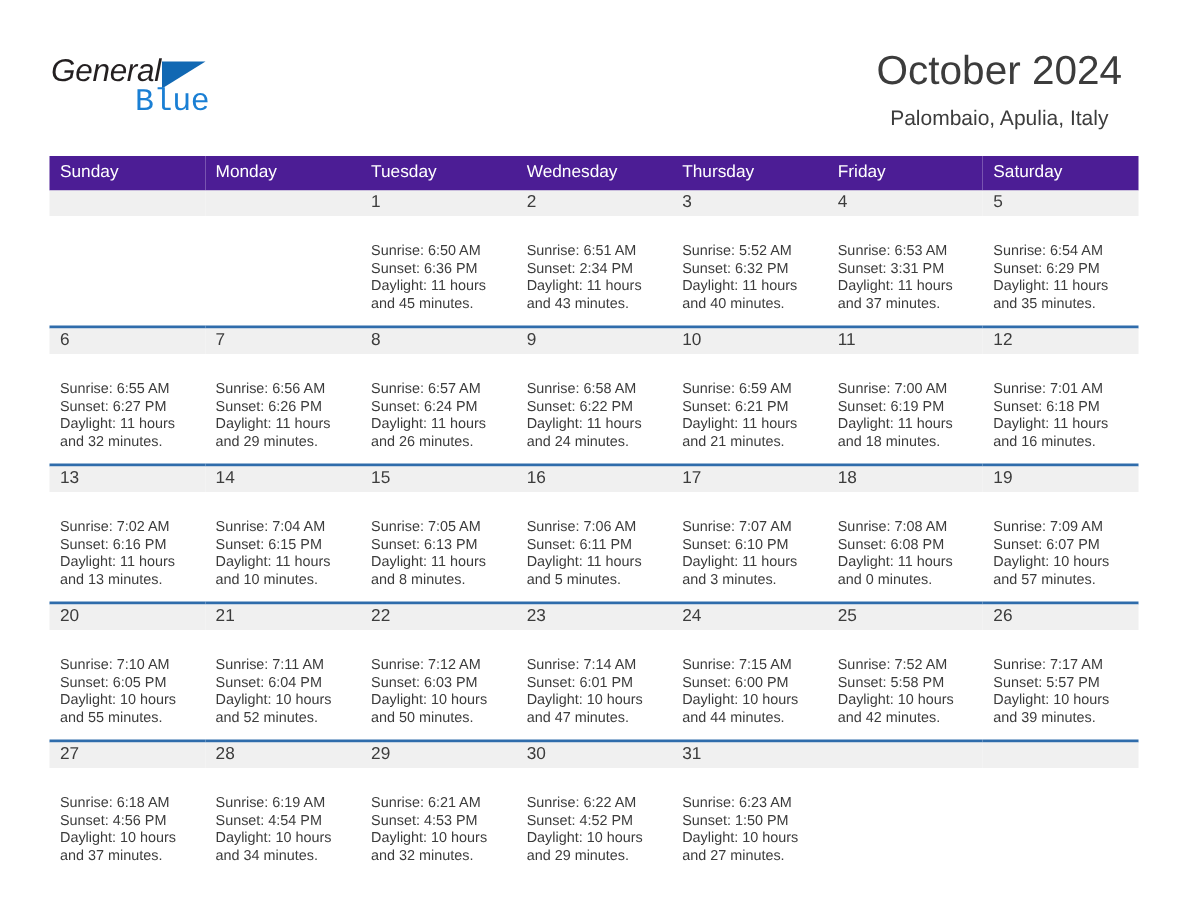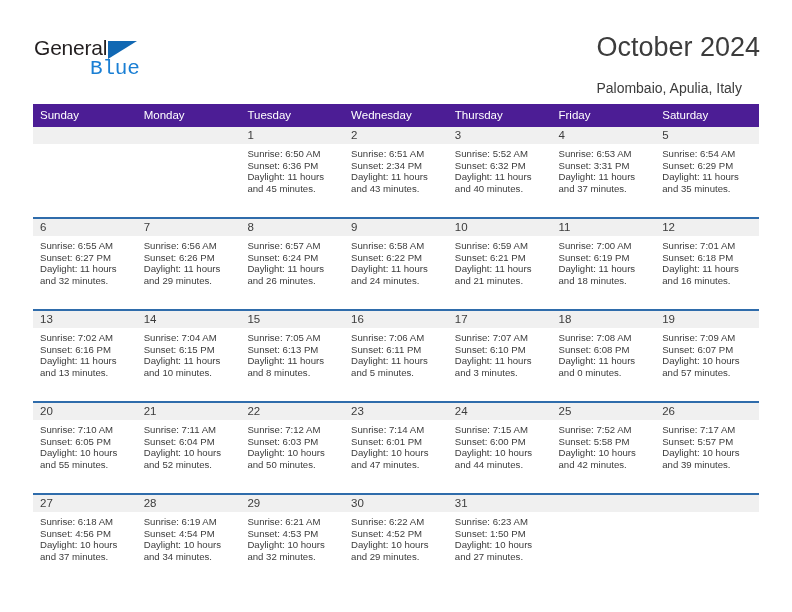--- a/index.html
+++ b/index.html
@@ -39,20 +39,21 @@
     height: 50px;
   }
   .logo-general {
     position: absolute;
     left: 0;
     top: 0;
     font-size: 21px;
     letter-spacing: -0.2px;
     color: #231f20;
     font-family: "Liberation Sans", sans-serif;
+    font-style: italic;
   }
   .logo-tri {
     position: absolute;
     left: 74px;
     top: 5px;
     width: 0;
     height: 0;
     border-left: 29px solid #1168b3;
     border-bottom: 18px solid transparent;
   }
@@ -61,36 +62,36 @@
     left: 56px;
     top: 21px;
     font-size: 21px;
     letter-spacing: -0.2px;
     color: #1a7fd4;
     font-family: Liberation Mono, monospace;
   }
 
   .title-block {
     position: absolute;
-    right: 32px;
+    right: 44px;
     top: 30px;
-    text-align: left;
+    text-align: center;
   }
   .cal-title {
     font-size: 27px;
     color: #3c3c3c;
     font-weight: normal;
     line-height: 34px;
     white-space: nowrap;
   }
   .cal-subtitle {
     font-size: 14px;
     color: #3c3c3c;
     line-height: 20px;
-    margin-top: 14px;
+    margin-top: 4px;
     white-space: nowrap;
   }
 
   
   .calendar {
     position: absolute;
     left: 33px;
     top: 104px;
     width: 726px;
     border-collapse: collapse;
@@ -135,20 +136,21 @@
   }
   .cell-empty .daynum-band {
     background: #f0f0f0;
   }
 
   .cell-lines {
     padding: 4px 6px 0 7px;
     font-size: 9.6px;
     line-height: 11.6px;
     color: #3c3c3c;
+    margin-top: 14px;
   }
   .cell-lines div { white-space: nowrap; }
 </style>
 </head>
 <body>
 
 <div class="page">
 
   <div class="header">
 

